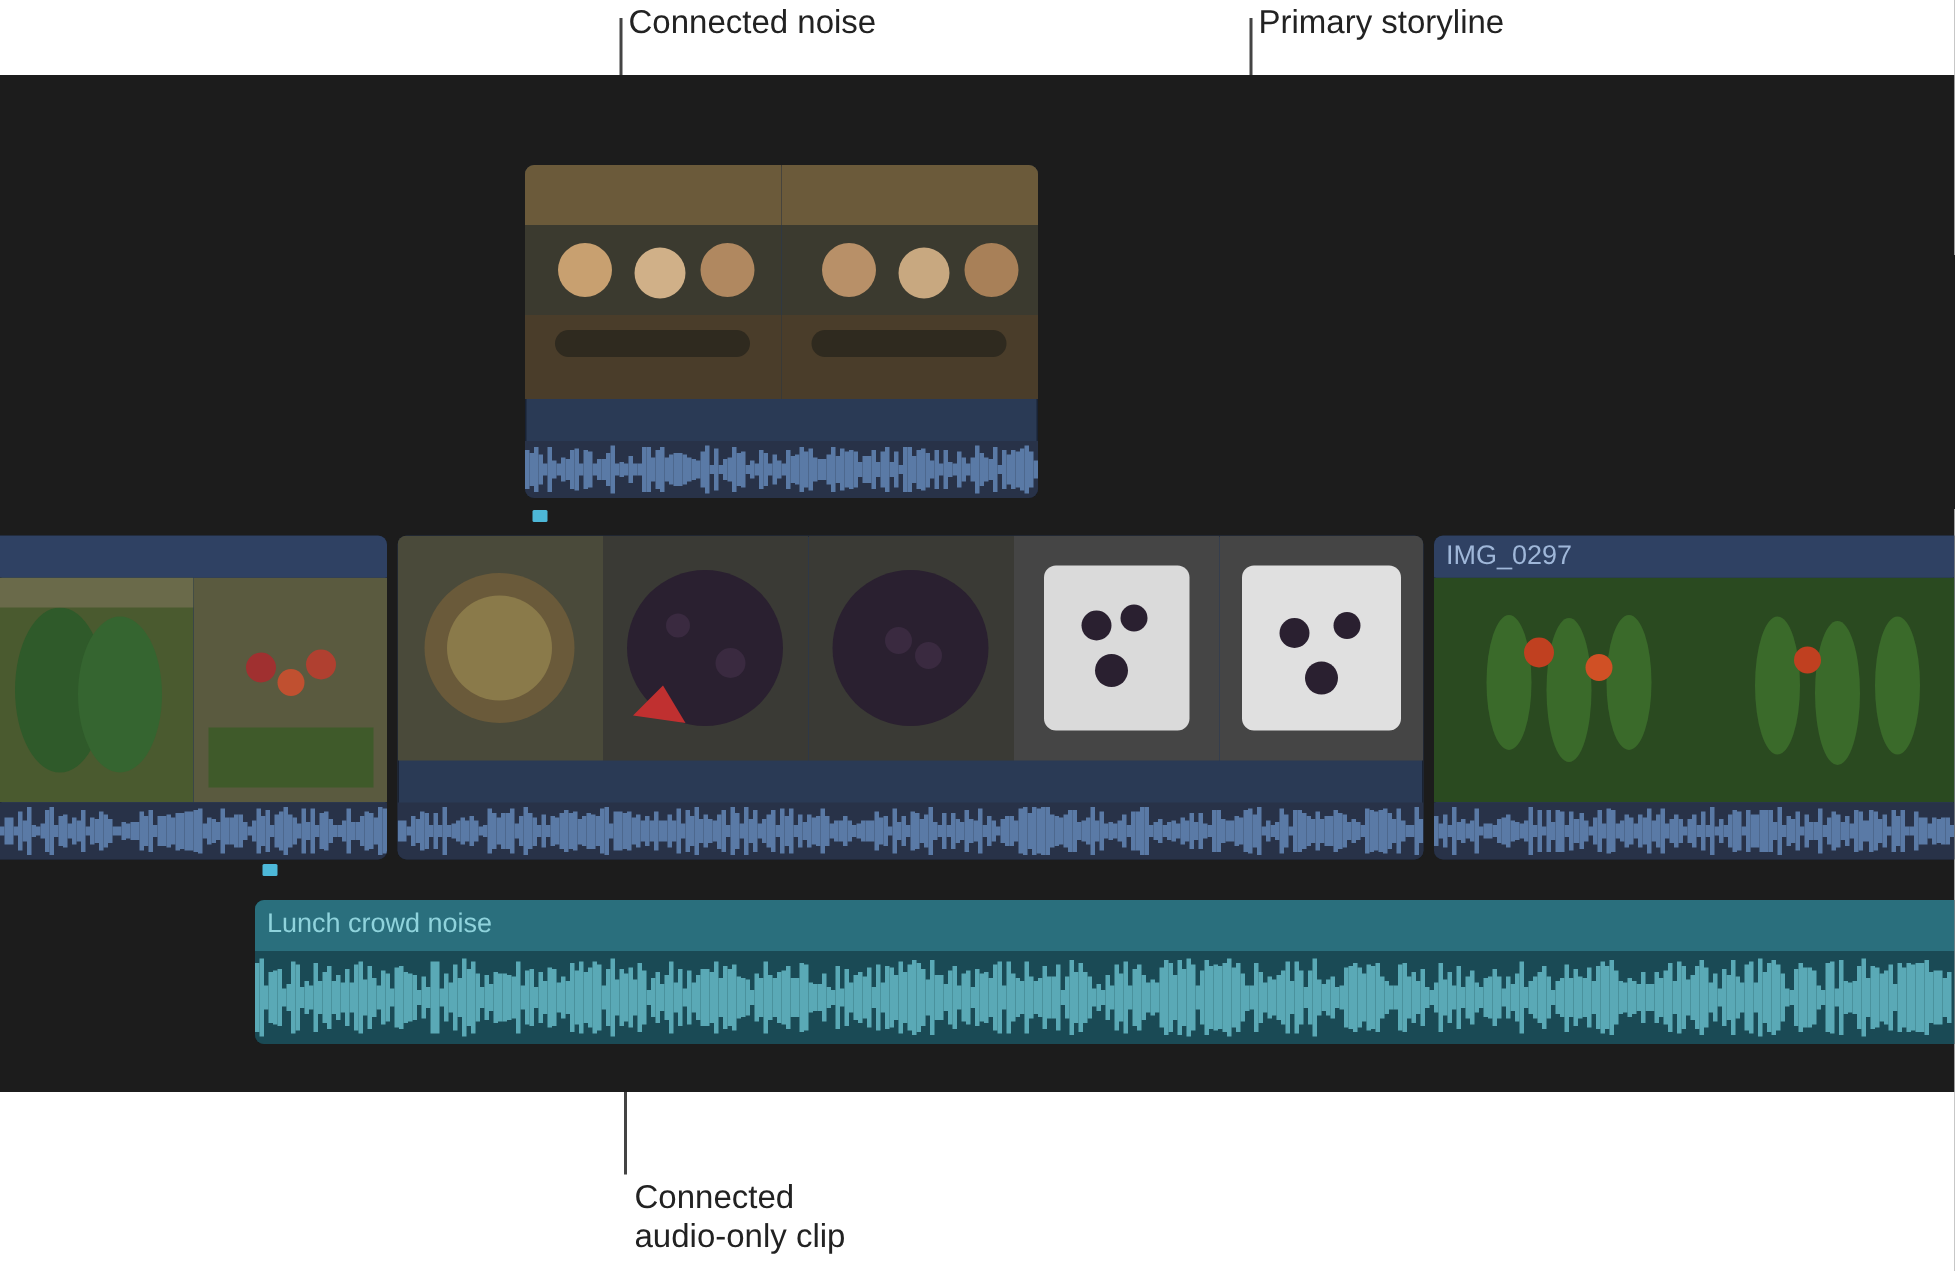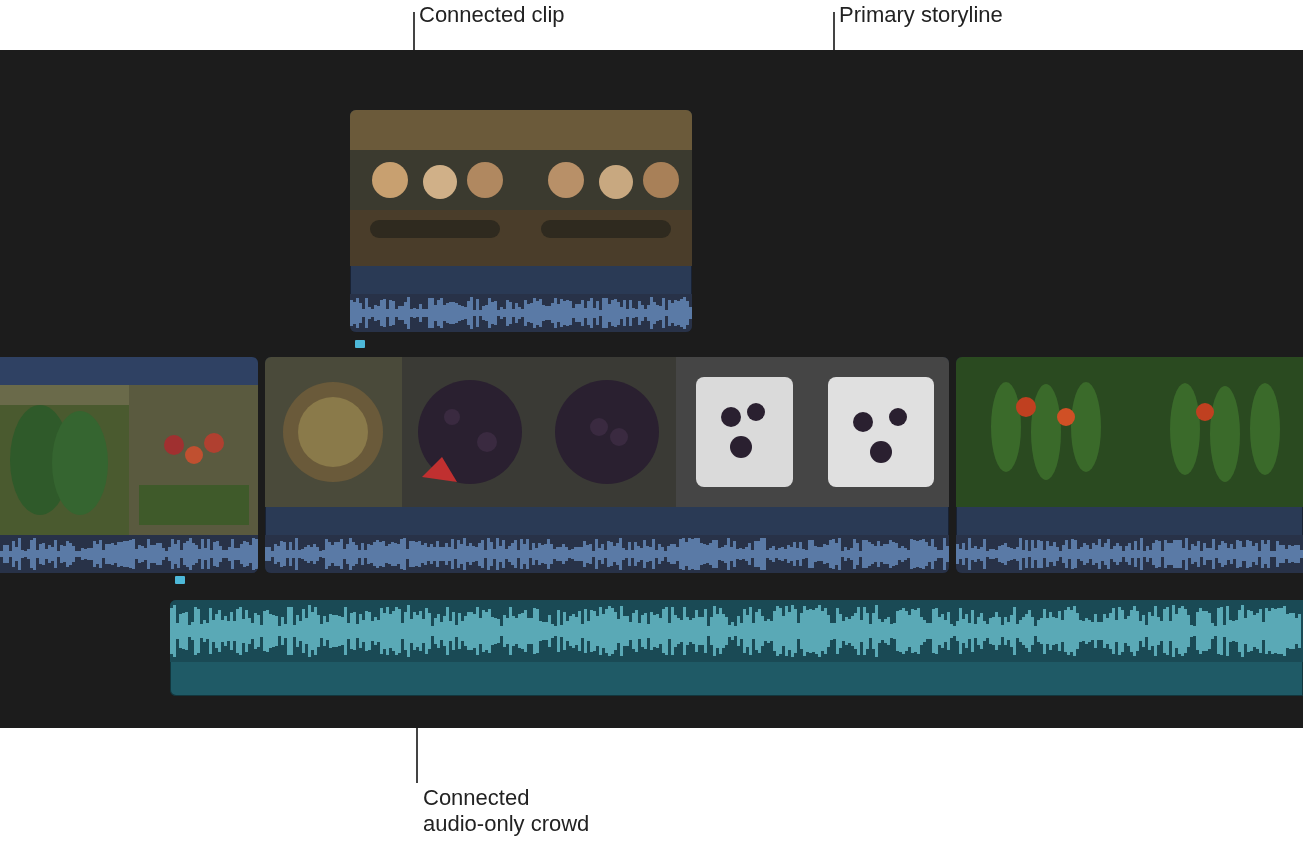--- a/index.html
+++ b/index.html
@@ -35,29 +35,29 @@
   
   svg { display: block; }
 
   
   .stub { position: absolute; width: 10px; height: 8px; background: #4db8d8; border-radius: 1px; }
 </style>
 </head>
 <body>
 <div class="canvas">
 
-  <div class="anno" style="left:419px; top:2px;">Connected clip</div>
+  <div class="anno" style="left:419px; top:2px;">Connected noise</div>
   <div class="anno-line" style="left:413px; top:12px; width:2px; height:98px;"></div>
 
   <div class="anno" style="left:839px; top:2px;">Primary storyline</div>
   <div class="anno-line" style="left:833px; top:12px; width:2px; height:345px;"></div>
 
   <div class="anno" style="left:423px; top:785px;">
     <div>Connected</div>
-    <div>audio-only crowd</div>
+    <div>audio-only clip</div>
   </div>
   <div class="anno-line" style="left:416px; top:703px; width:2px; height:80px;"></div>
 
   <div class="timeline-bg"></div>
 
   <div class="clip video-clip" style="left:350px; top:110px; width:342px; height:222px;">
     <div class="thumbstrip">
       <svg class="frame" width="171" height="156" xmlns="http://www.w3.org/2000/svg">
         <rect width="171" height="156" fill="#3b3a2f"></rect>
         <rect x="0" y="0" width="171" height="40" fill="#6b5a3a"></rect>
@@ -570,20 +570,21 @@
           <div style="height: 13.5444px;"></div>
           <div style="height: 8.49957px;"></div>
           <div style="height: 8.70219px;"></div>
           <div style="height: 31.3109px;"></div>
           <div style="height: 15.6548px;"></div>
         </div>
     </div>
   </div>
 
   <div class="clip video-clip" style="left:956px; top:357px; width:347px; height:216px; border-top-right-radius:0; border-bottom-right-radius:0;">
+    <div class="header">IMG_0297</div>
     <div class="thumbstrip">
       <svg class="frame" width="174" height="150" xmlns="http://www.w3.org/2000/svg">
         <rect width="174" height="150" fill="#2a4a20"></rect>
         <ellipse cx="50" cy="70" rx="15" ry="45" fill="#3a6a2a"></ellipse>
         <ellipse cx="90" cy="75" rx="15" ry="48" fill="#3a6a2a"></ellipse>
         <ellipse cx="130" cy="70" rx="15" ry="45" fill="#3a6a2a"></ellipse>
         <circle cx="70" cy="50" r="10" fill="#c04020"></circle>
         <circle cx="110" cy="60" r="9" fill="#d05025"></circle>
       </svg>
       <svg class="frame" width="174" height="150" xmlns="http://www.w3.org/2000/svg">
@@ -711,20 +712,21 @@
           <div style="height: 18.1328px;"></div>
           <div style="height: 18.8896px;"></div>
           <div style="height: 8.80254px;"></div>
         </div>
     </div>
   </div>
 
   <div class="stub" style="left:175px; top:576px;"></div>
 
   <div class="clip audio-clip" style="left:170px; top:600px; width:1133px; height:96px; border-top-right-radius:0; border-bottom-right-radius:0;">
+    <div class="header">Lunch crowd noise</div>
     <div class="wave">
       <div class="waveform wf-teal">
           <div style="height: 46.017px;"></div>
           <div style="height: 51.9065px;"></div>
           <div style="height: 16.3942px;"></div>
           <div style="height: 33.3793px;"></div>
           <div style="height: 36.0205px;"></div>
           <div style="height: 37.8469px;"></div>
           <div style="height: 12.2023px;"></div>
           <div style="height: 17.623px;"></div>

